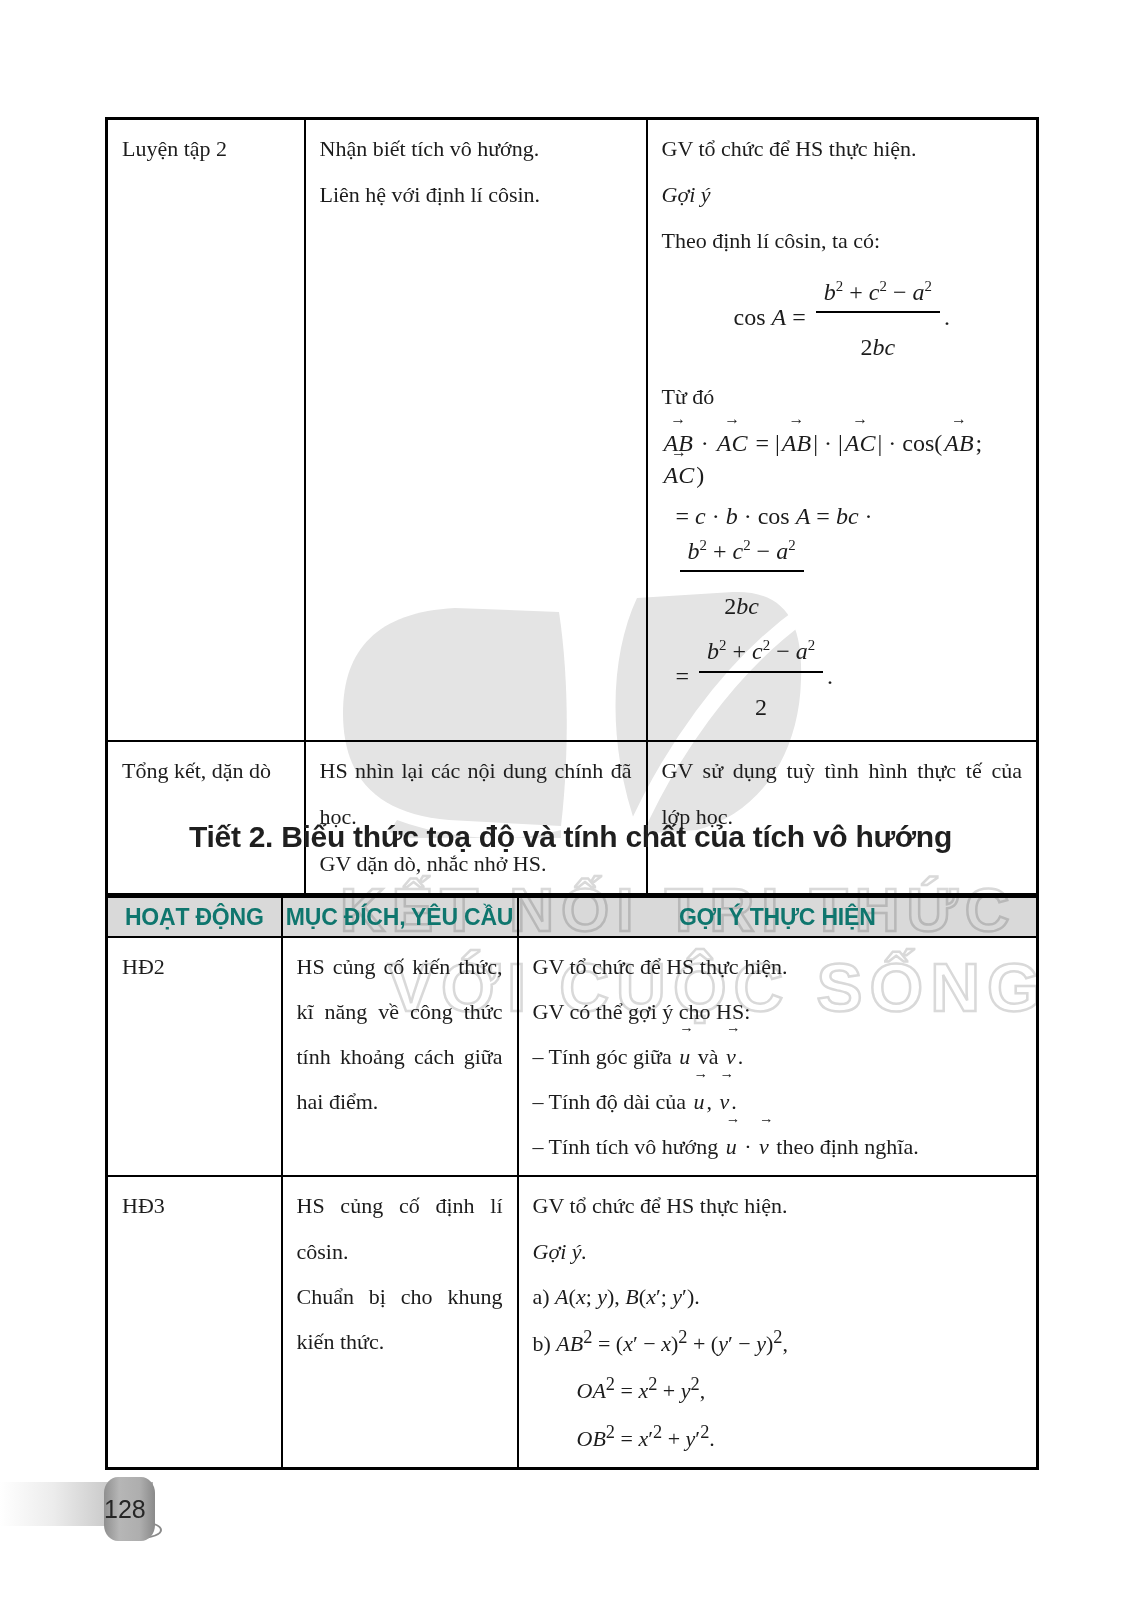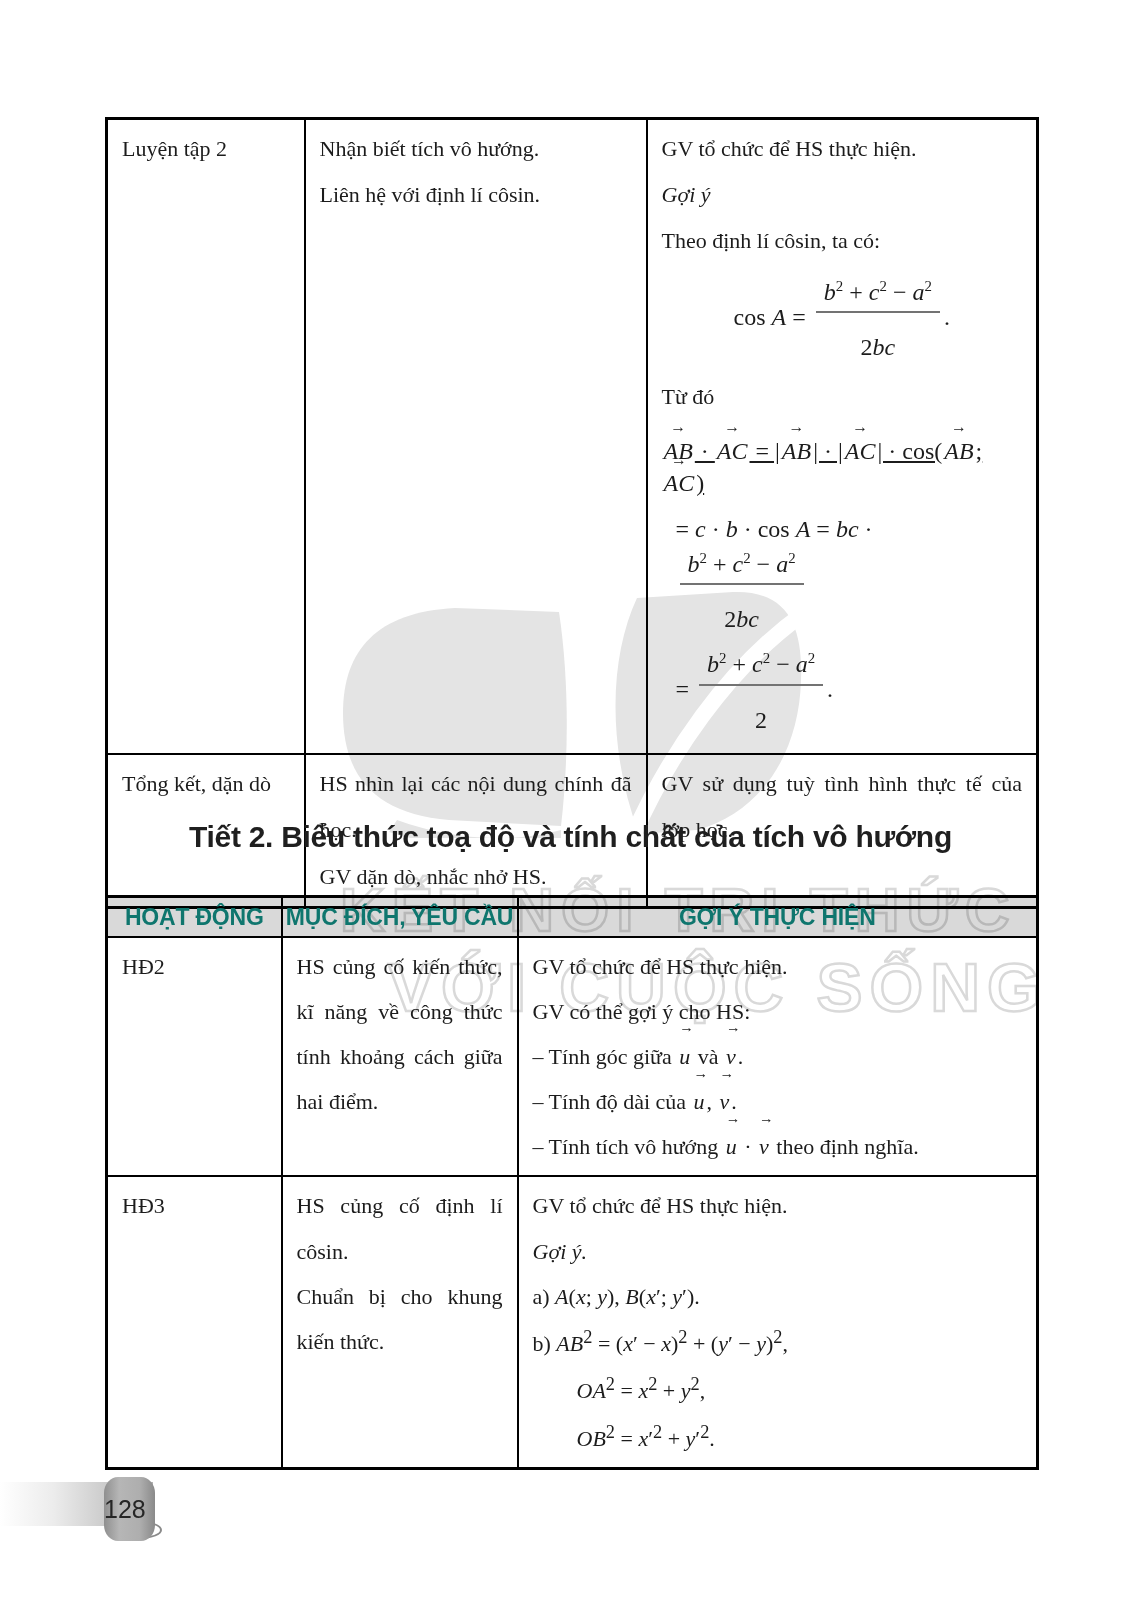--- a/index.html
+++ b/index.html
@@ -55,28 +55,28 @@
   }
   .t2 .r1 td { height: 224px; }
   .t2 .r2 td { height: 276px; }
   .t2 td { line-height: 2.05; }
 
   
   .math { font-size: 24px; line-height: 1.35; margin: 9px 14px; }
   .math-c { text-align: center; }
   .math sup { font-size: 0.62em; }
   .frac { display: inline-block; vertical-align: middle; text-align: center; margin: 2px 4px; }
-  .frac .num { display: block; border-bottom: 2px solid #737373; padding: 0 8px 3px; }
+  .frac .num { display: block; border-bottom: 2px solid #000000; padding: 0 8px 3px; }
   .frac .den { display: block; padding-top: 18px; }
   .vec { position: relative; display: inline-block; font-style: italic; margin: 0 2px; }
   .vec::after {
     content: "→"; position: absolute; left: 0; right: 0; top: -0.95em;
     font-size: 0.66em; font-style: normal; text-align: center; line-height: 1;
   }
-  .mline { margin: 14px 0; text-decoration: underline; }
+  .mline { margin: 6px 0; }
   .indent { padding-left: 44px; }
 
   
   .heading {
     position: absolute; left: 105px; top: 820px; width: 931px; z-index: 1;
     margin: 0; text-align: center;
     font-family: "Liberation Sans", sans-serif; font-weight: bold;
     font-size: 30px; color: #1f1f1f; letter-spacing: -0.3px;
   }
 

